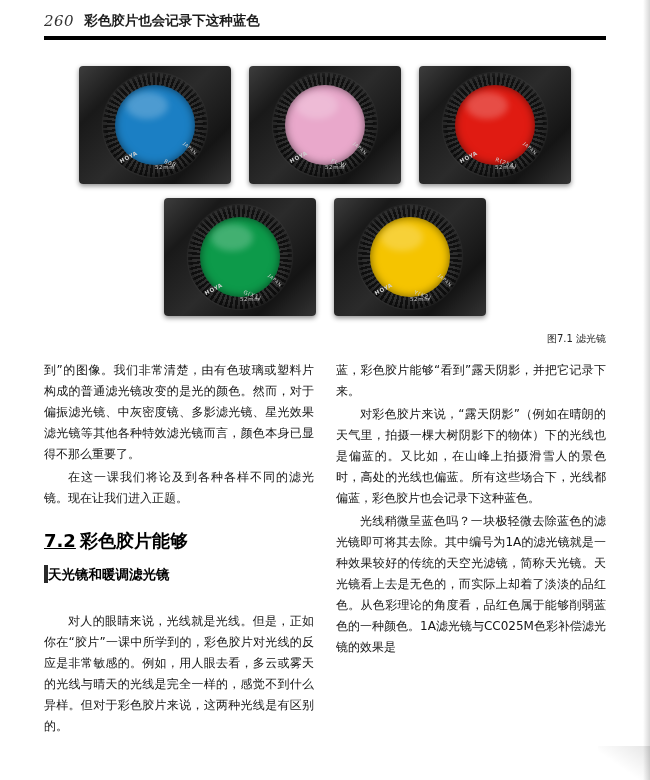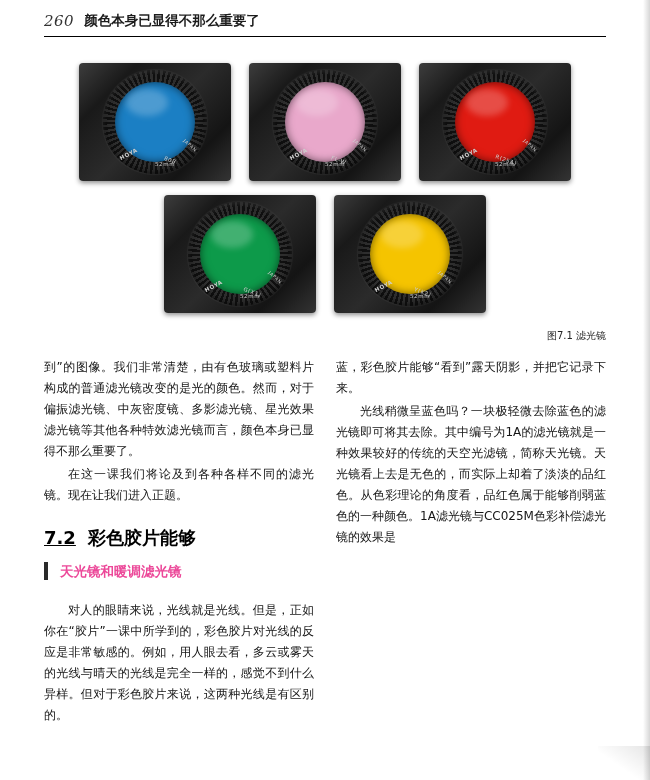--- a/index.html
+++ b/index.html
@@ -23,21 +23,21 @@
     padding: 0 44px;
   }
 
   
   .header {
     display: flex;
     align-items: flex-start;
     gap: 10px;
     padding-top: 12px;
     padding-bottom: 6px;
-    border-bottom: 1px solid #000000;
+    border-bottom: 4px solid #000000;
     margin-bottom: 0;
   }
   .folio {
     font-family: "DejaVu Serif", serif;
     font-style: italic;
     font-size: 15px;
     color: #333;
     letter-spacing: 0.5px;
   }
   .running-title {
@@ -151,31 +151,31 @@
   }
   p.indent { text-indent: 2em; }
 
   h2.section {
     font-size: 18px;
     font-weight: bold;
     margin: 20px 0 12px 0;
     font-family: "DejaVu Sans", sans-serif;
     color: #000;
   }
-  h2.section .num { margin-right: 12px; text-decoration: underline; }
+  h2.section .num { margin-right: 4px; text-decoration: underline; }
 
   h3.subsection {
     font-size: 13.5px;
     font-weight: bold;
-    margin: 10px 0 20px 0;
-    padding-left: 12px;
+    margin: 10px 0 28px 0;
+    padding-left: 0;
     border-left: 4px solid #2a2a2a;
     line-height: 18px;
     font-family: "DejaVu Sans", sans-serif;
-    color: #ec4899;
+    color: #000000;
   }
 
   
   .edge-right {
     position: absolute;
     right: 0;
     top: 0;
     width: 7px;
     height: 780px;
     background: linear-gradient(to left, rgba(0,0,0,0.16), rgba(0,0,0,0));
@@ -191,21 +191,21 @@
     pointer-events: none;
   }
 </style>
 </head>
 <body>
 
 <div class="page">
 
   <div class="header">
     <div class="folio">260</div>
-    <div class="running-title">颜色本身已显得不那么重要了</div>
+    <div class="running-title">彩色胶片也会记录下这种蓝色</div>
   </div>
 
   <div class="figure">
 
     <div class="filter-row row1">
 
       <div class="filter">
         <div class="ring">
           <div class="glass" style="background:#1b7fc4"></div>
           <span class="ring-text rt-brand">HOYA</span>
@@ -275,20 +275,21 @@
       </h2>
 
       <h3 class="subsection">天光镜和暖调滤光镜</h3>
 
       <p class="body indent">对人的眼睛来说，光线就是光线。但是，正如你在“胶片”一课中所学到的，彩色胶片对光线的反应是非常敏感的。例如，用人眼去看，多云或雾天的光线与晴天的光线是完全一样的，感觉不到什么异样。但对于彩色胶片来说，这两种光线是有区别的。</p>
 
     </div>
 
     <div class="col">
       <p class="body">蓝，彩色胶片能够“看到”露天阴影，并把它记录下来。</p>
+      <p class="body indent">对彩色胶片来说，“露天阴影”（例如在晴朗的天气里，拍摄一棵大树阴影下的物体）下的光线也是偏蓝的。又比如，在山峰上拍摄滑雪人的景色时，高处的光线也偏蓝。所有这些场合下，光线都偏蓝，彩色胶片也会记录下这种蓝色。</p>
       <p class="body indent">光线稍微呈蓝色吗？一块极轻微去除蓝色的滤光镜即可将其去除。其中编号为1A的滤光镜就是一种效果较好的传统的天空光滤镜，简称天光镜。天光镜看上去是无色的，而实际上却着了淡淡的品红色。从色彩理论的角度看，品红色属于能够削弱蓝色的一种颜色。1A滤光镜与CC025M色彩补偿滤光镜的效果是</p>
     </div>
 
   </div>
 
   <div class="edge-right"></div>
   <div class="corner-curl"></div>
 </div>
 
 </body></html>

